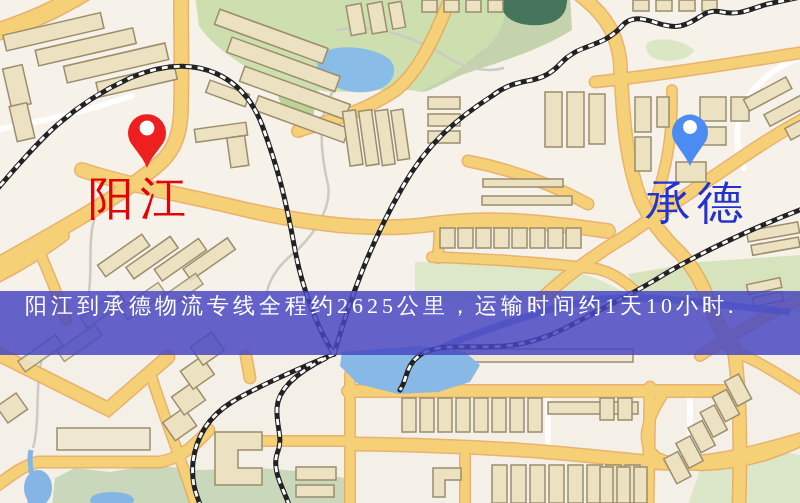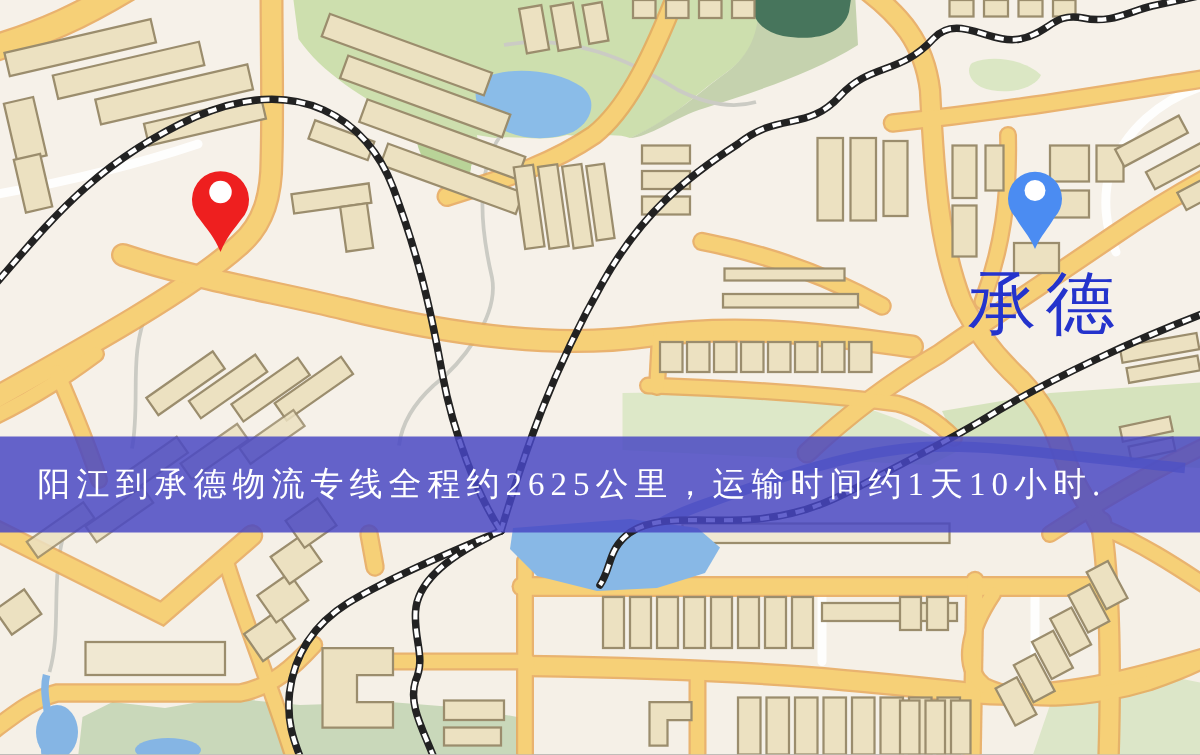--- a/index.html
+++ b/index.html
@@ -2,21 +2,21 @@
 <html><head>
 <meta charset="utf-8">
 <style>
   html,body{margin:0;padding:0;background:#888;}
   #stage{position:relative;width:800px;height:503px;overflow:hidden;
          font-family:"Liberation Serif","DejaVu Serif",serif;background:#f5f0e7;}
   #map-svg{position:absolute;left:0;top:0;}
   #route-banner{
     position:absolute;left:0;top:291px;width:800px;height:64px;
     background:rgba(72,70,195,0.84);
-    display:flex;align-items:center;
+    display:flex;
     box-sizing:border-box;padding-left:25px;
   }
   #route-banner .banner-text{
     color:#ffffff;font-size:22px;letter-spacing:4px;white-space:nowrap;
     font-family:"Liberation Serif","DejaVu Serif",serif;
   }
   .city-label{
     position:absolute;font-size:46px;line-height:1;letter-spacing:6px;
     font-family:"Liberation Serif","DejaVu Serif",serif;font-weight:400;
     white-space:nowrap;text-shadow:0 0 1px rgba(255,255,255,.3);
@@ -284,19 +284,20 @@
     <g>
       <path d="M147,168 C143,158 138,153 133,146 A19,19 0 1 1 161,146 C156,153 151,158 147,168 Z" fill="#ee1f1f"></path>
       <circle cx="147" cy="128" r="7.5" fill="#ffffff"></circle>
     </g>
     <g>
       <path d="M690,166 C686,157 681,152 677,145 A18,18 0 1 1 703,145 C699,152 694,157 690,166 Z" fill="#4b8cf2"></path>
       <circle cx="690" cy="127" r="7" fill="#ffffff"></circle>
     </g>
   </svg>
 
+  <div class="city-label" id="origin-label">阳江</div>
   <div class="city-label" id="destination-label">承德</div>
 
   <div id="route-banner">
     <span class="banner-text">阳江到承德物流专线全程约2625公里，运输时间约1天10小时.</span>
   </div>
 
 </div>
 
 </body></html>

